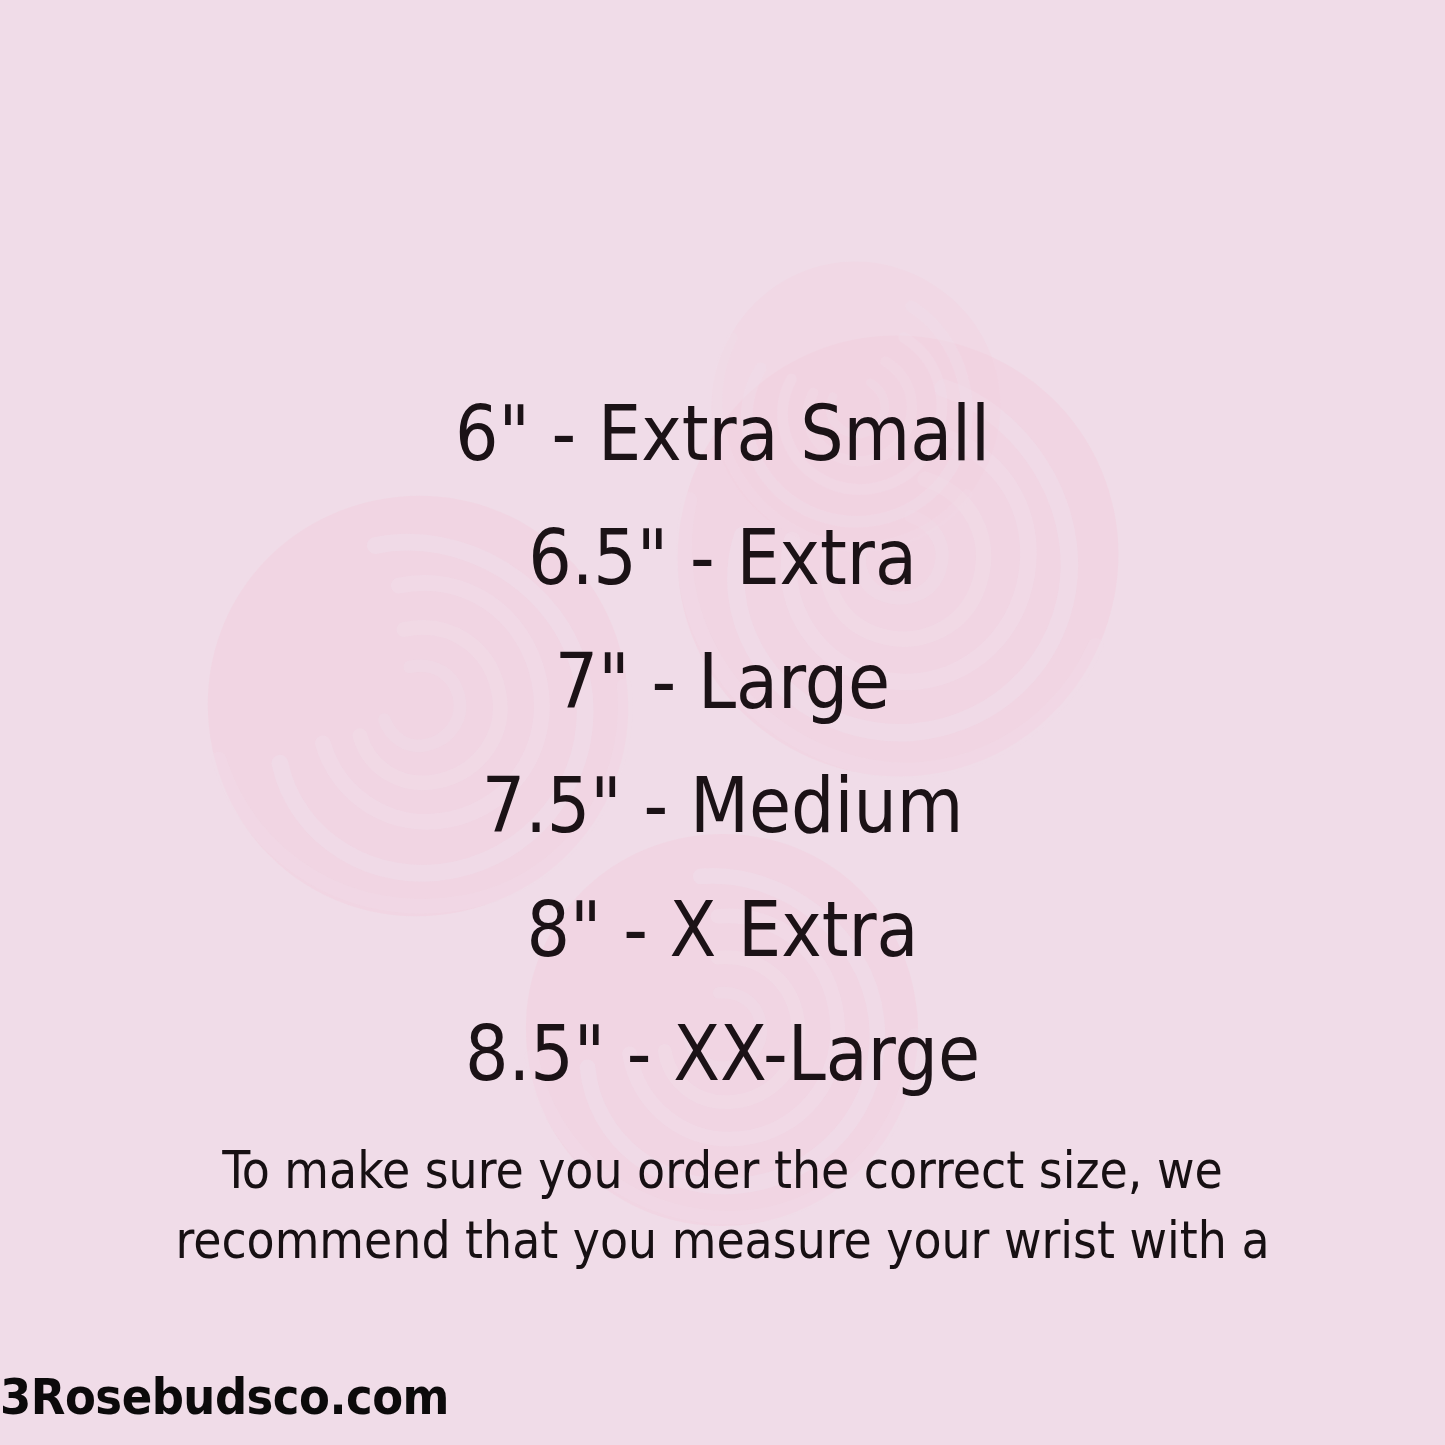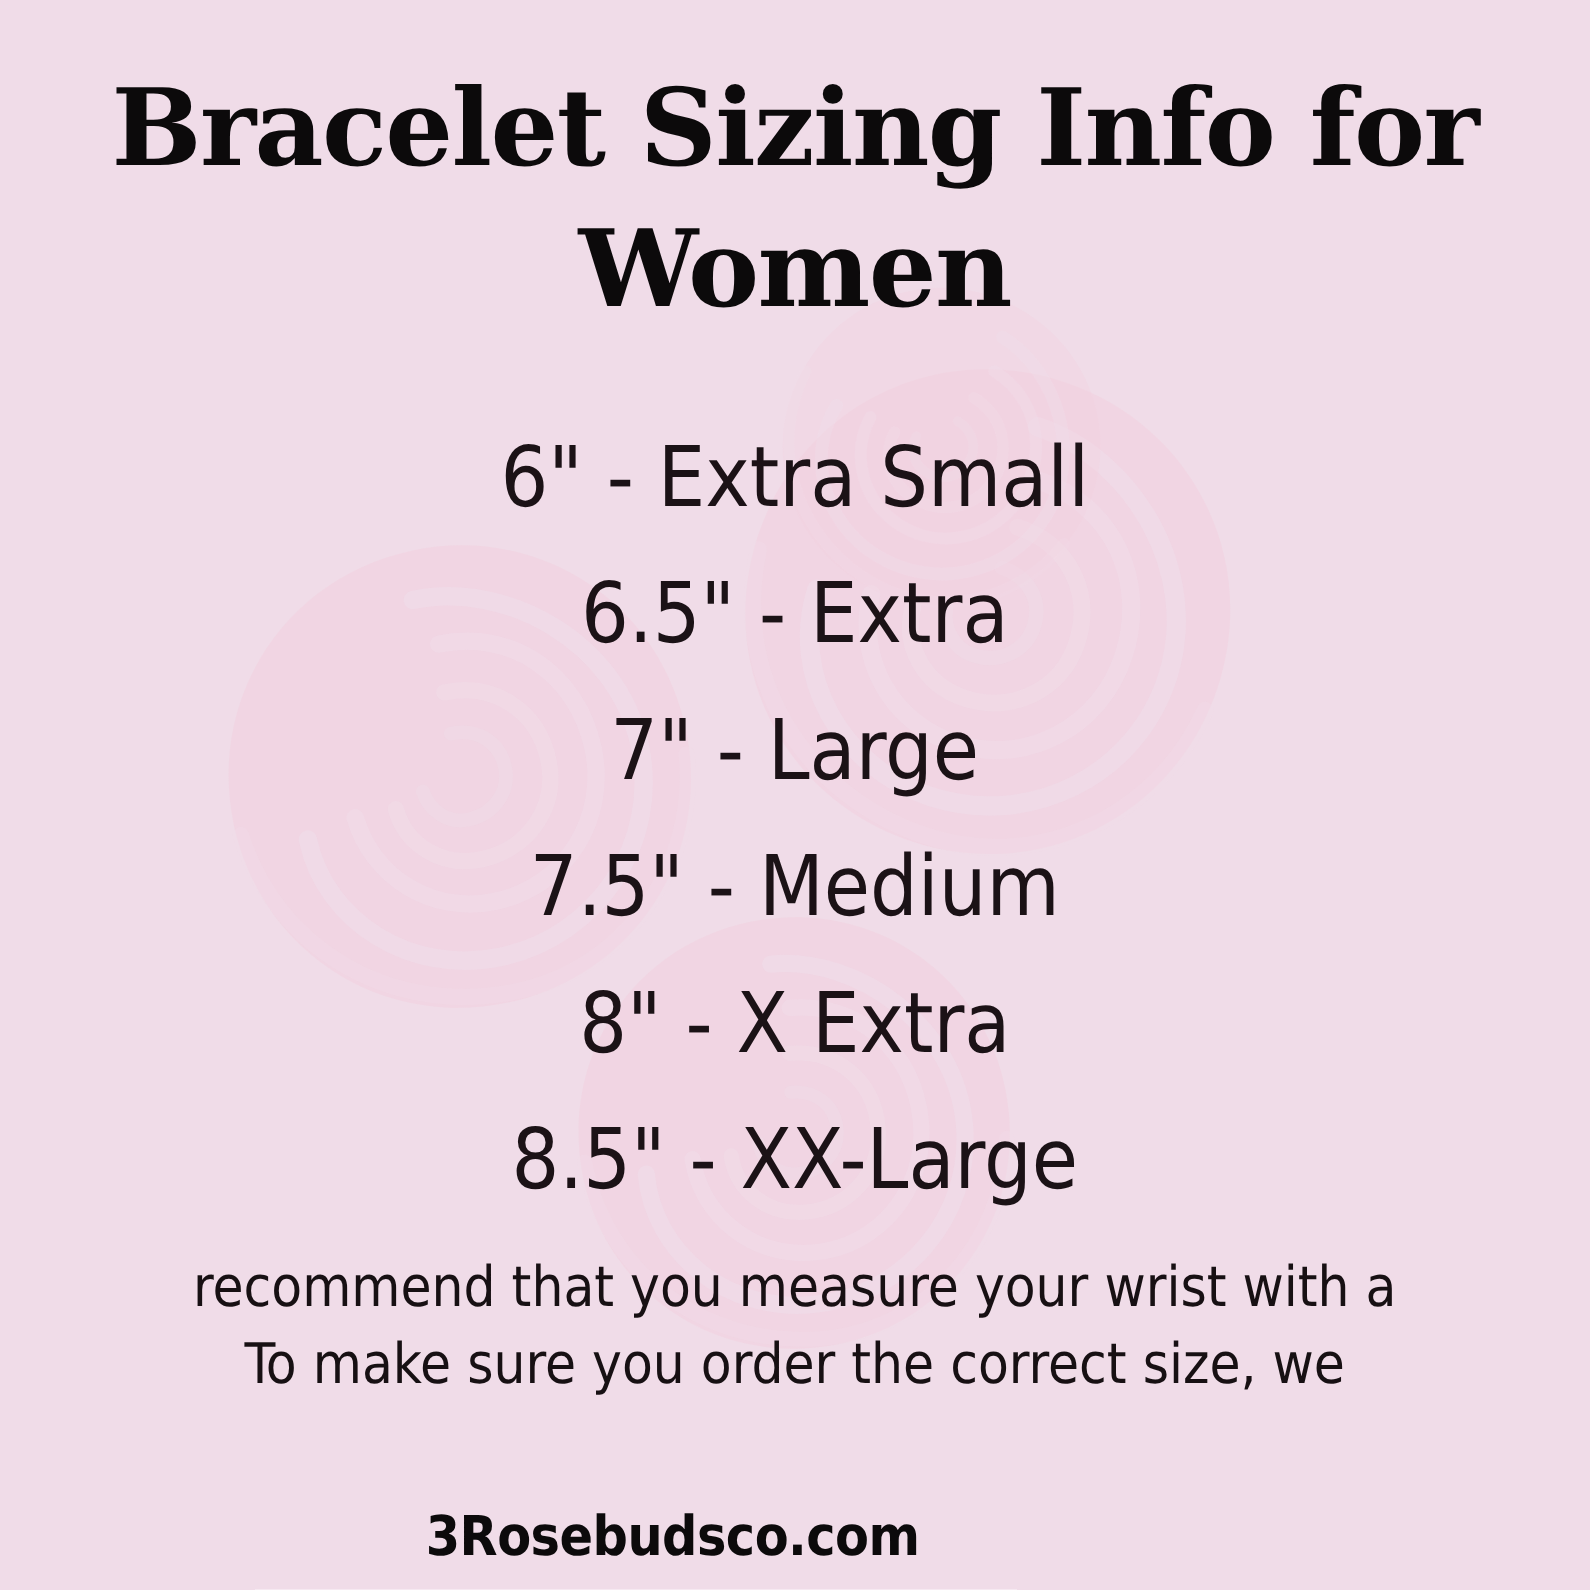--- a/index.html
+++ b/index.html
@@ -94,23 +94,23 @@
     line-height: 70px;
     color: #171013;
     white-space: nowrap;
     font-stretch: condensed;
   }
 
   
   .footer {
     position: absolute;
     top: 1366px;
-    left: 11px;
+    left: 0;
     width: 1201px;
-    text-align: center;
+    text-align: left;
   }
   .footer-text {
     font-family: "DejaVu Sans Condensed", "Liberation Sans Narrow", "Liberation Sans", sans-serif;
     font-weight: bold;
     font-size: 50px;
     line-height: 62px;
     letter-spacing: -0.5px;
     color: #0c0a0b;
     white-space: nowrap;
   }
@@ -154,60 +154,56 @@
       <g transform="translate(722,1030) scale(0.98) rotate(-5)">
         <use href="#rose-shape"></use>
       </g>
 
       <g opacity="0.55" transform="translate(856,406) scale(0.72) rotate(32)">
         <use href="#rose-shape"></use>
       </g>
     </g>
   </svg>
 
-  <div class="title-block">
-    <span class="title-line">Bracelet Sizing Info for</span>
-    <span class="title-line">Women</span>
+
+  <div class="size-list">
+    <span class="size-row">
+      <span class="size-measure">6"</span>
+      <span class="size-sep">-</span>
+      <span class="size-name">Extra Small</span>
+    </span>
+    <span class="size-row">
+      <span class="size-measure">6.5"</span>
+      <span class="size-sep">-</span>
+      <span class="size-name">Extra</span>
+    </span>
+    <span class="size-row">
+      <span class="size-measure">7"</span>
+      <span class="size-sep">-</span>
+      <span class="size-name">Large</span>
+    </span>
+    <span class="size-row">
+      <span class="size-measure">7.5"</span>
+      <span class="size-sep">-</span>
+      <span class="size-name">Medium</span>
+    </span>
+    <span class="size-row">
+      <span class="size-measure">8"</span>
+      <span class="size-sep">-</span>
+      <span class="size-name">X Extra</span>
+    </span>
+    <span class="size-row">
+      <span class="size-measure">8.5"</span>
+      <span class="size-sep">-</span>
+      <span class="size-name upright">XX-Large</span>
+    </span>
   </div>
 
-  <div class="size-list">
-    <span class="size-row">
-      <span class="size-measure">6"</span>
-      <span class="size-sep">-</span>
-      <span class="size-name">Extra Small</span>
-    </span>
-    <span class="size-row">
-      <span class="size-measure">6.5"</span>
-      <span class="size-sep">-</span>
-      <span class="size-name">Extra</span>
-    </span>
-    <span class="size-row">
-      <span class="size-measure">7"</span>
-      <span class="size-sep">-</span>
-      <span class="size-name">Large</span>
-    </span>
-    <span class="size-row">
-      <span class="size-measure">7.5"</span>
-      <span class="size-sep">-</span>
-      <span class="size-name">Medium</span>
-    </span>
-    <span class="size-row">
-      <span class="size-measure">8"</span>
-      <span class="size-sep">-</span>
-      <span class="size-name">X Extra</span>
-    </span>
-    <span class="size-row">
-      <span class="size-measure">8.5"</span>
-      <span class="size-sep">-</span>
-      <span class="size-name upright">XX-Large</span>
-    </span>
-  </div>
-
   <div class="note">
+    <span class="note-line">To make sure you order the correct size, we</span>
     <span class="note-line">recommend that you measure your wrist with a</span>
-    <span class="note-line">To make sure you order the correct size, we</span>
   </div>
 
   <div class="footer">
     <span class="footer-text">3Rosebudsco.com</span>
   </div>
 
 </div>
 
 </body></html>

